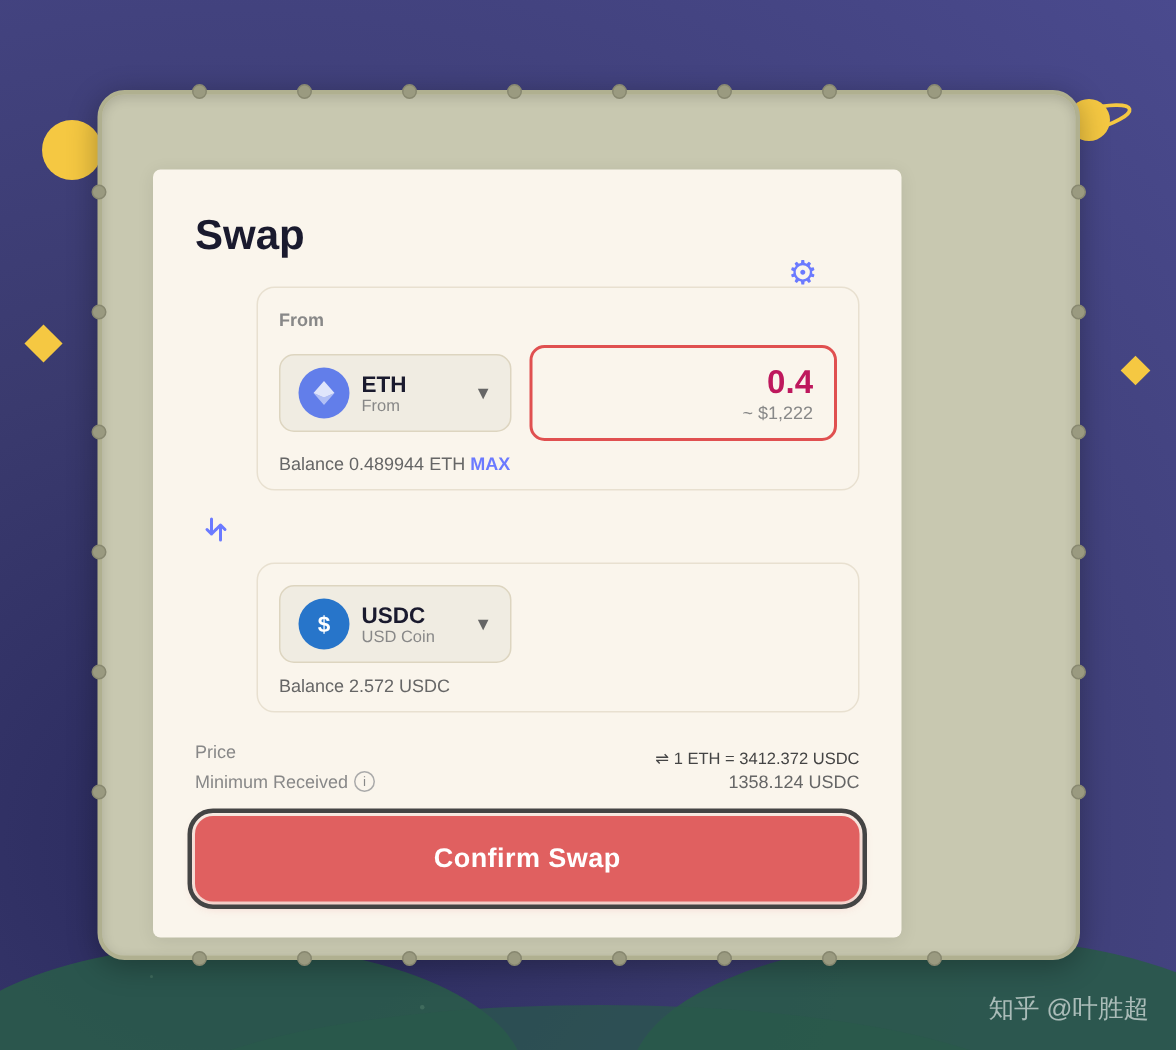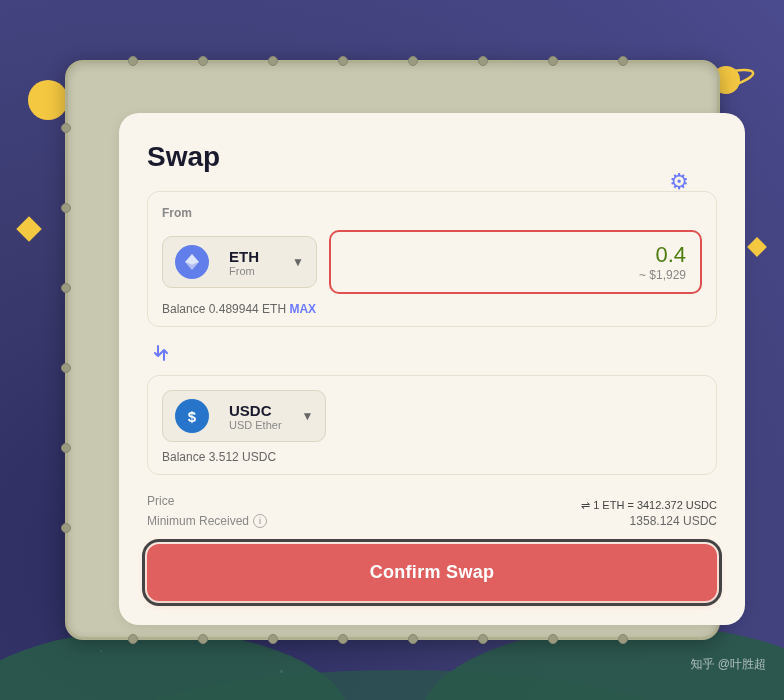--- a/index.html
+++ b/index.html
@@ -98,24 +98,24 @@
       height: 10px;
       border-radius: 50%;
       background: #9a9a80;
       border: 1px solid #888870;
     }
 
     
     .card {
       position: absolute;
       top: 50px;
-      left: 51px;
-      width: 626px;
+      left: 34px;
+      width: 499px;
       background: #faf5ec;
-      border-radius: 20px;
+      border-radius: 5px;
       padding: 28px 28px 24px 28px;
       box-shadow: 0 2px 12px rgba(0,0,0,0.08);
     }
 
     .card-title {
       font-size: 28px;
       font-weight: 800;
       color: #1a1a2e;
       margin-bottom: 4px;
     }
@@ -129,20 +129,21 @@
       cursor: pointer;
     }
 
     
     .swap-section {
       background: #faf5ec;
       border: 1.5px solid #e8e0d0;
       border-radius: 12px;
       padding: 14px 14px 10px 14px;
       margin-bottom: 8px;
+      margin-left: 41px;
     }
 
     .section-label {
       font-size: 12px;
       color: #888;
       font-weight: 600;
       margin-bottom: 10px;
     }
 
     .section-row {
@@ -153,21 +154,21 @@
 
     .token-selector {
       display: flex;
       align-items: center;
       background: #f0ece2;
       border: 1.5px solid #ddd5c0;
       border-radius: 10px;
       padding: 8px 12px;
       cursor: pointer;
       min-width: 155px;
-      gap: 20px;
+      gap: 8px;
     }
 
     .token-icon {
       width: 34px;
       height: 34px;
       border-radius: 50%;
       display: flex;
       align-items: center;
       justify-content: center;
       font-weight: bold;
@@ -212,22 +213,22 @@
       flex: 1;
       background: #faf5ec;
       border: 2px solid #e05050;
       border-radius: 10px;
       padding: 10px 14px;
       text-align: right;
     }
 
     .amount-value {
       font-size: 22px;
-      font-weight: 400;
-      color: #4d7c0f;
+      font-weight: 700;
+      color: #be185d;
       display: block;
     }
 
     .amount-usd {
       font-size: 12px;
       color: #888;
       display: block;
     }
 
     .balance-row {
@@ -328,24 +329,24 @@
       margin-top: 10px;
       letter-spacing: 0.3px;
       box-shadow: 0 2px 8px rgba(224, 96, 96, 0.4);
       outline: 3px solid #444;
       outline-offset: 2px;
     }
 
     
     .watermark {
       position: absolute;
-      bottom: 27px;
+      bottom: 16px;
       right: 18px;
       color: rgba(255,255,255,0.6);
-      font-size: 12px;
+      font-size: 17px;
     }
   </style>
 </head>
 <body>
 
 <div class="bg"></div>
 
 <div class="star" style="width:3px;height:3px;top:90px;left:120px;"></div>
 <div class="star" style="width:2px;height:2px;top:130px;left:200px;"></div>
 <div class="star" style="width:3px;height:3px;top:75px;left:350px;"></div>
@@ -426,21 +427,21 @@
               </svg>
           </div>
           <div class="token-info">
             <span class="token-name">ETH</span>
             <span class="token-full">From</span>
           </div>
           <span class="chevron">▼</span>
         </div>
         <div class="amount-box">
           <span class="amount-value">0.4</span>
-          <span class="amount-usd">~ $1,929</span>
+          <span class="amount-usd">~ $1,222</span>
         </div>
       </div>
       <div class="balance-row">
         <span>Balance 0.489944 ETH</span>
         <span class="max-link">MAX</span>
       </div>
     </div>
 
     
     <div class="swap-direction">
@@ -454,27 +455,27 @@
 
     
     <div class="swap-section">
       <div class="section-row">
         <div class="token-selector">
           <div class="token-icon usdc-icon">
             <span style="font-weight:800;font-size:15px;">$</span>
           </div>
           <div class="token-info">
             <span class="token-name">USDC</span>
-            <span class="token-full">USD Ether</span>
+            <span class="token-full">USD Coin</span>
           </div>
           <span class="chevron">▼</span>
         </div>
       </div>
       <div class="balance-row">
-        <span>Balance 3.512 USDC</span>
+        <span>Balance 2.572 USDC</span>
       </div>
     </div>
 
     
     <div class="price-info">
       <span class="price-label">Price</span>
       <span class="price-value">⇌ 1 ETH = 3412.372 USDC</span>
     </div>
 
     

